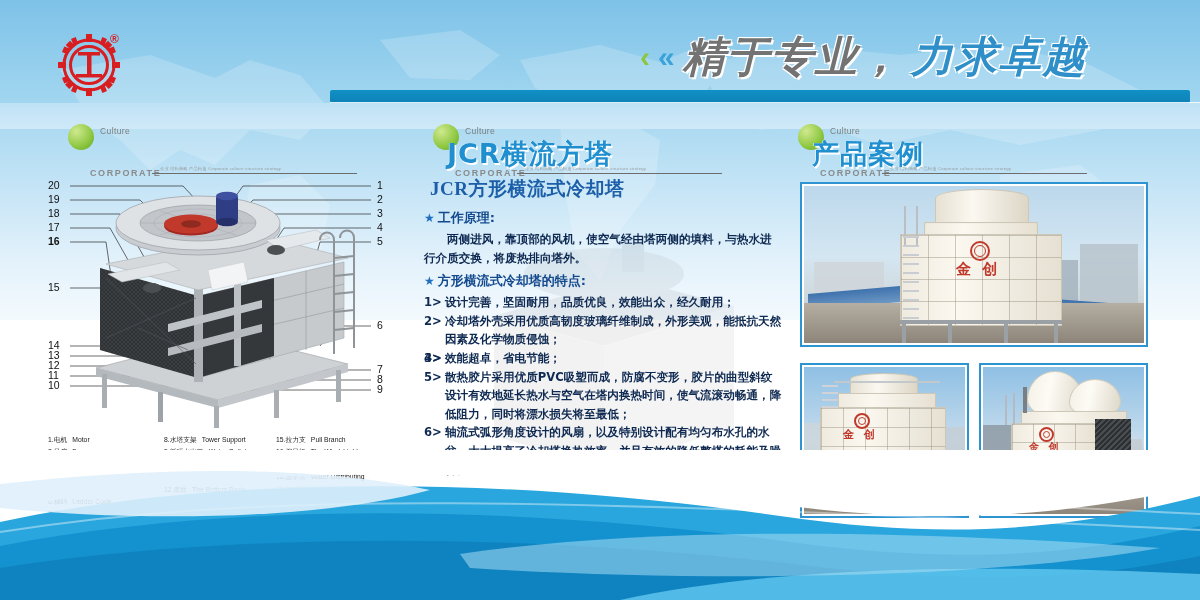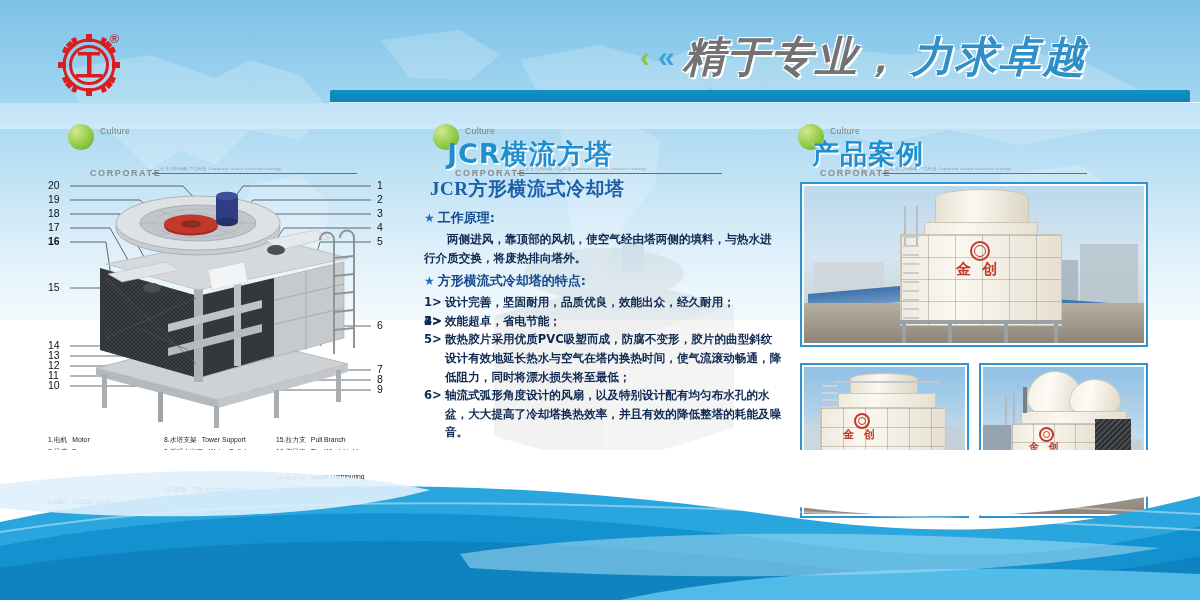--- a/index.html
+++ b/index.html
@@ -438,21 +438,21 @@
       <span>工作原理:</span>
     </div>
     <p class="mid-p">两侧进风，靠顶部的风机，使空气经由塔两侧的填料，与热水进行介质交换，将废热排向塔外。</p>
 
     <div class="mid-h">
       <span class="star">★</span>
       <span>方形横流式冷却塔的特点:</span>
     </div>
     <ul class="mid-list" id="feature-list">
         <li class="mid-li"><span class="lno">1&gt;</span><span>设计完善，坚固耐用，品质优良，效能出众，经久耐用；</span></li>
-        <li class="mid-li"><span class="lno">2&gt;</span></li>
+        <li class="mid-li"><span class="lno">2&gt;</span><span>冷却塔外壳采用优质高韧度玻璃纤维制成，外形美观，能抵抗天然因素及化学物质侵蚀；</span></li>
         <li class="mid-li"><span class="lno">3&gt;</span></li>
         <li class="mid-li"><span class="lno">4&gt;</span><span>效能超卓，省电节能；</span></li>
         <li class="mid-li"><span class="lno">5&gt;</span><span>散热胶片采用优质PVC吸塑而成，防腐不变形，胶片的曲型斜纹设计有效地延长热水与空气在塔内换热时间，使气流滚动畅通，降低阻力，同时将漂水损失将至最低；</span></li>
         <li class="mid-li"><span class="lno">6&gt;</span><span>轴流式弧形角度设计的风扇，以及特别设计配有均匀布水孔的水盆，大大提高了冷却塔换热效率，并且有效的降低整塔的耗能及噪音。</span></li>
       </ul>
   </div>
 
   <div class="photo" style="left:800px;top:182px;width:348px;height:165px;">
     <div class="photo-inner">
       <div class="ph-sky"></div>

